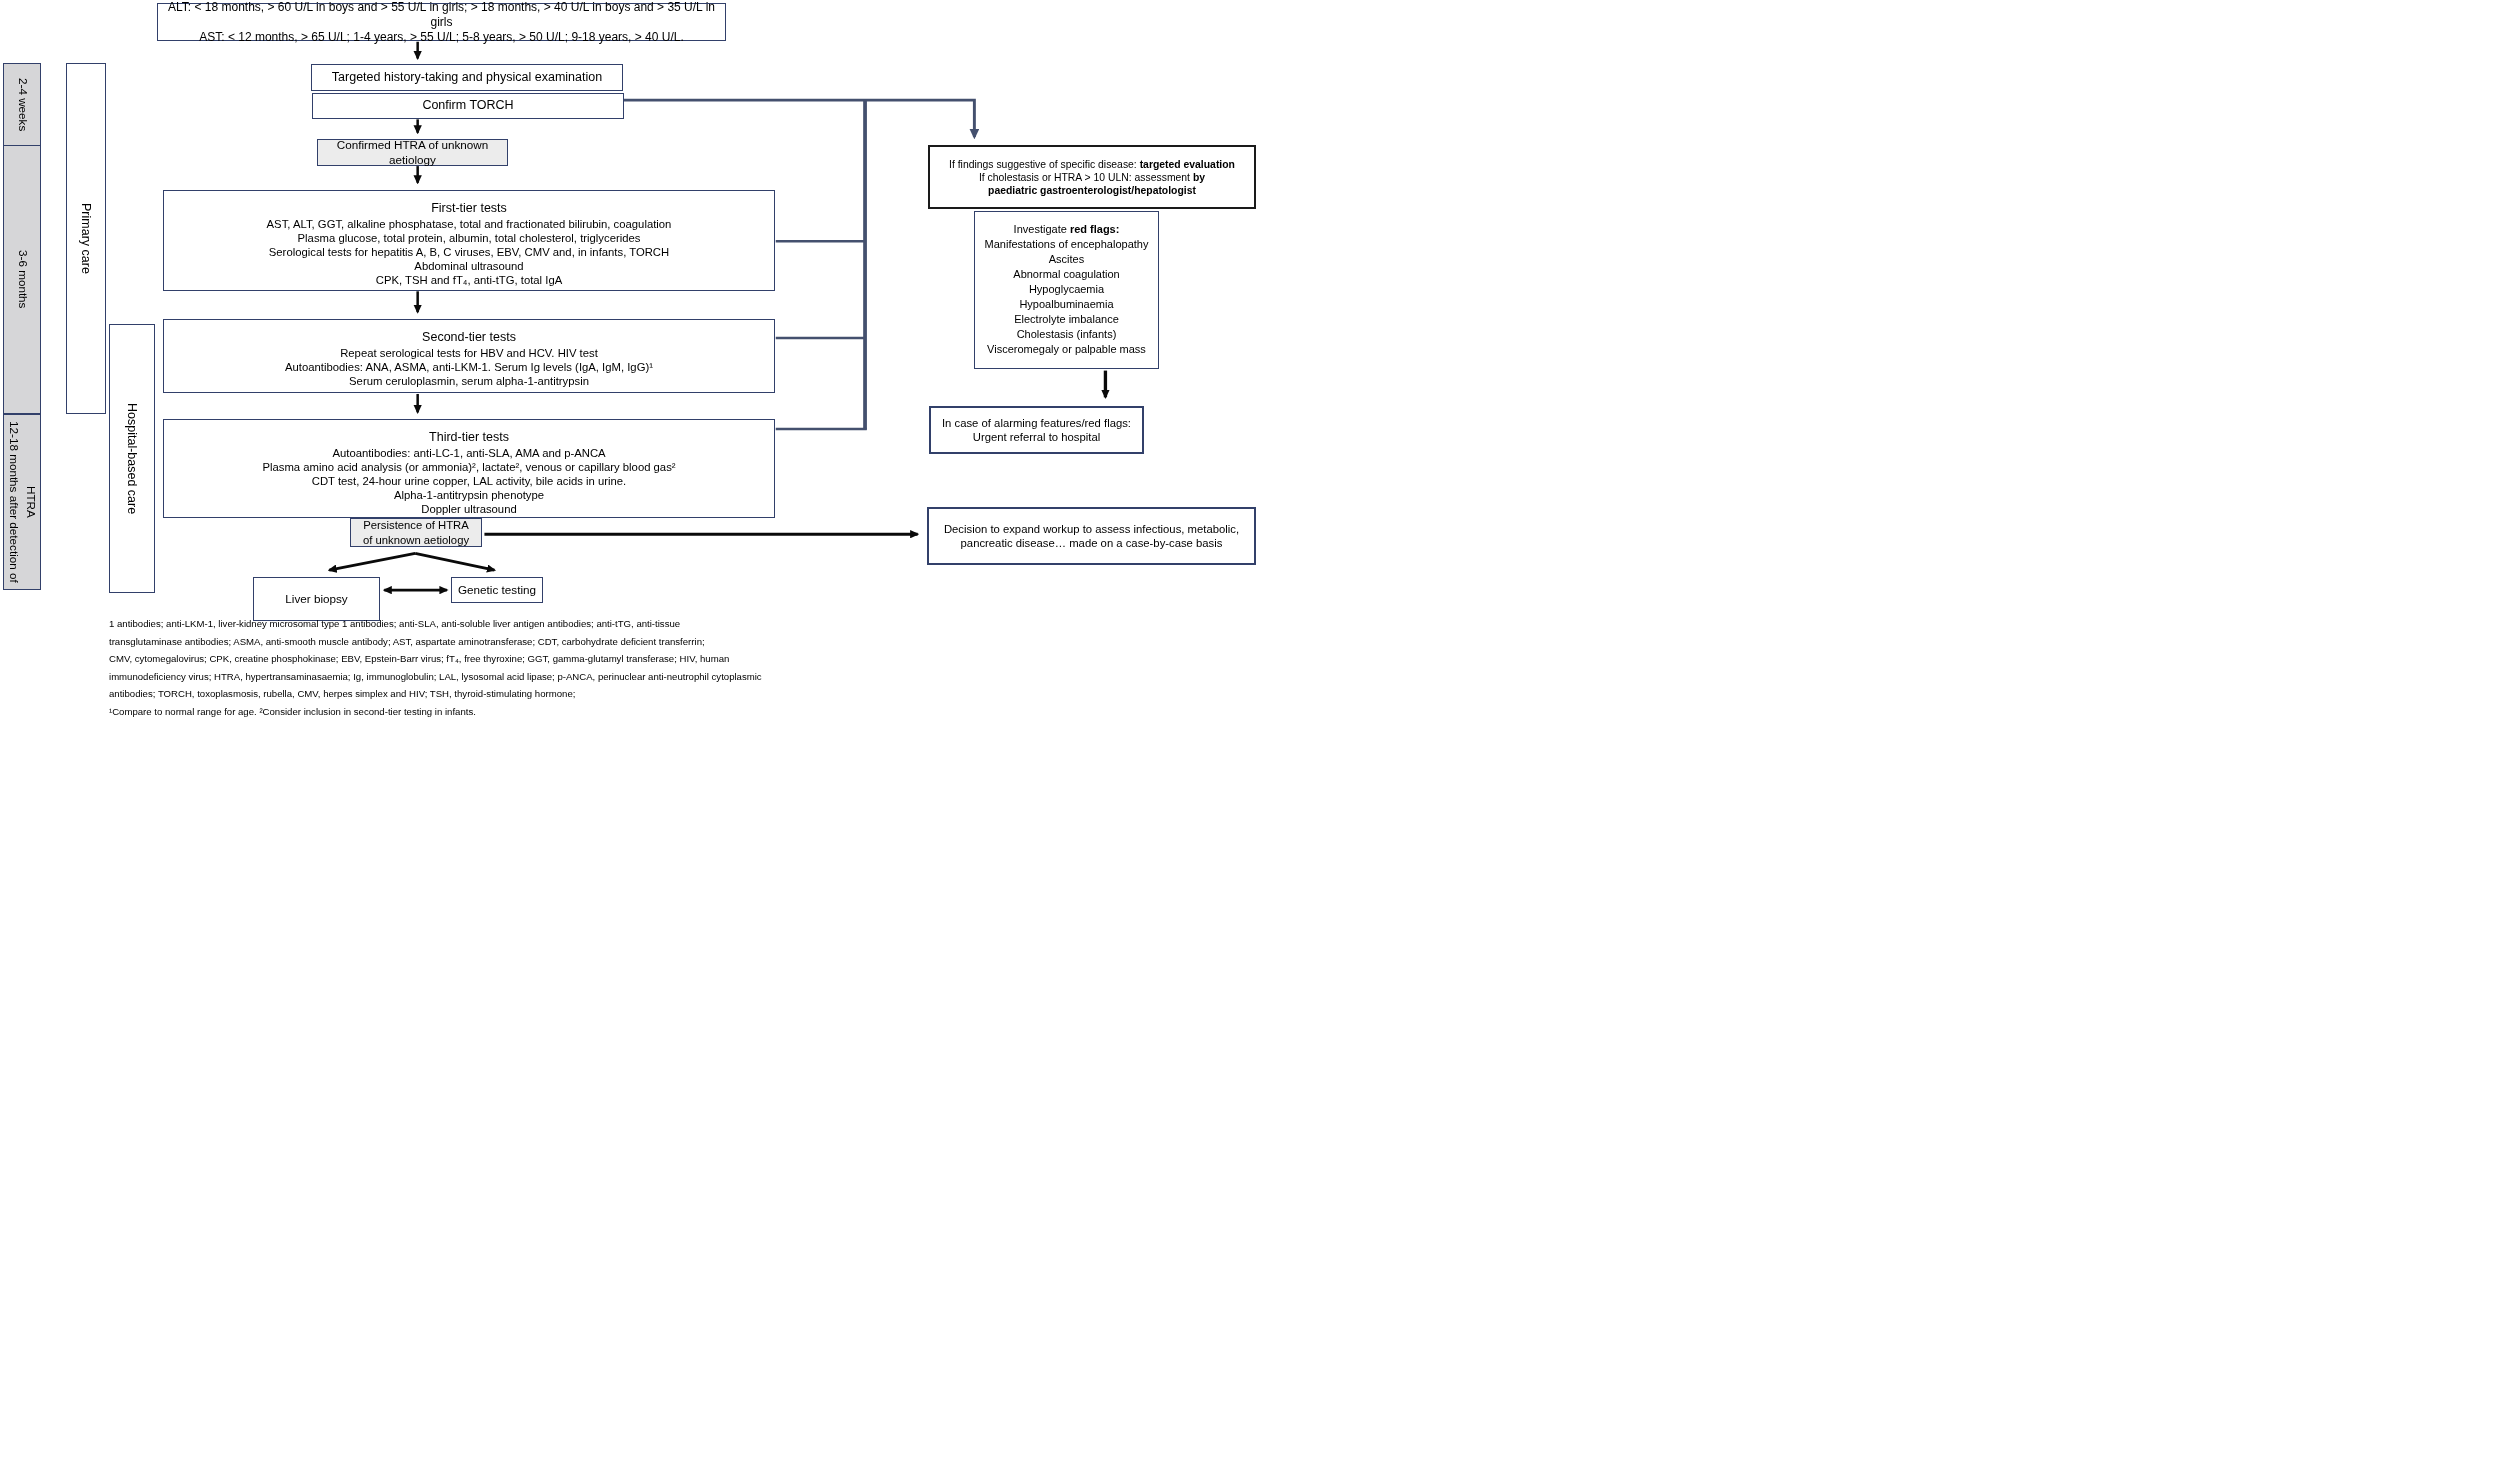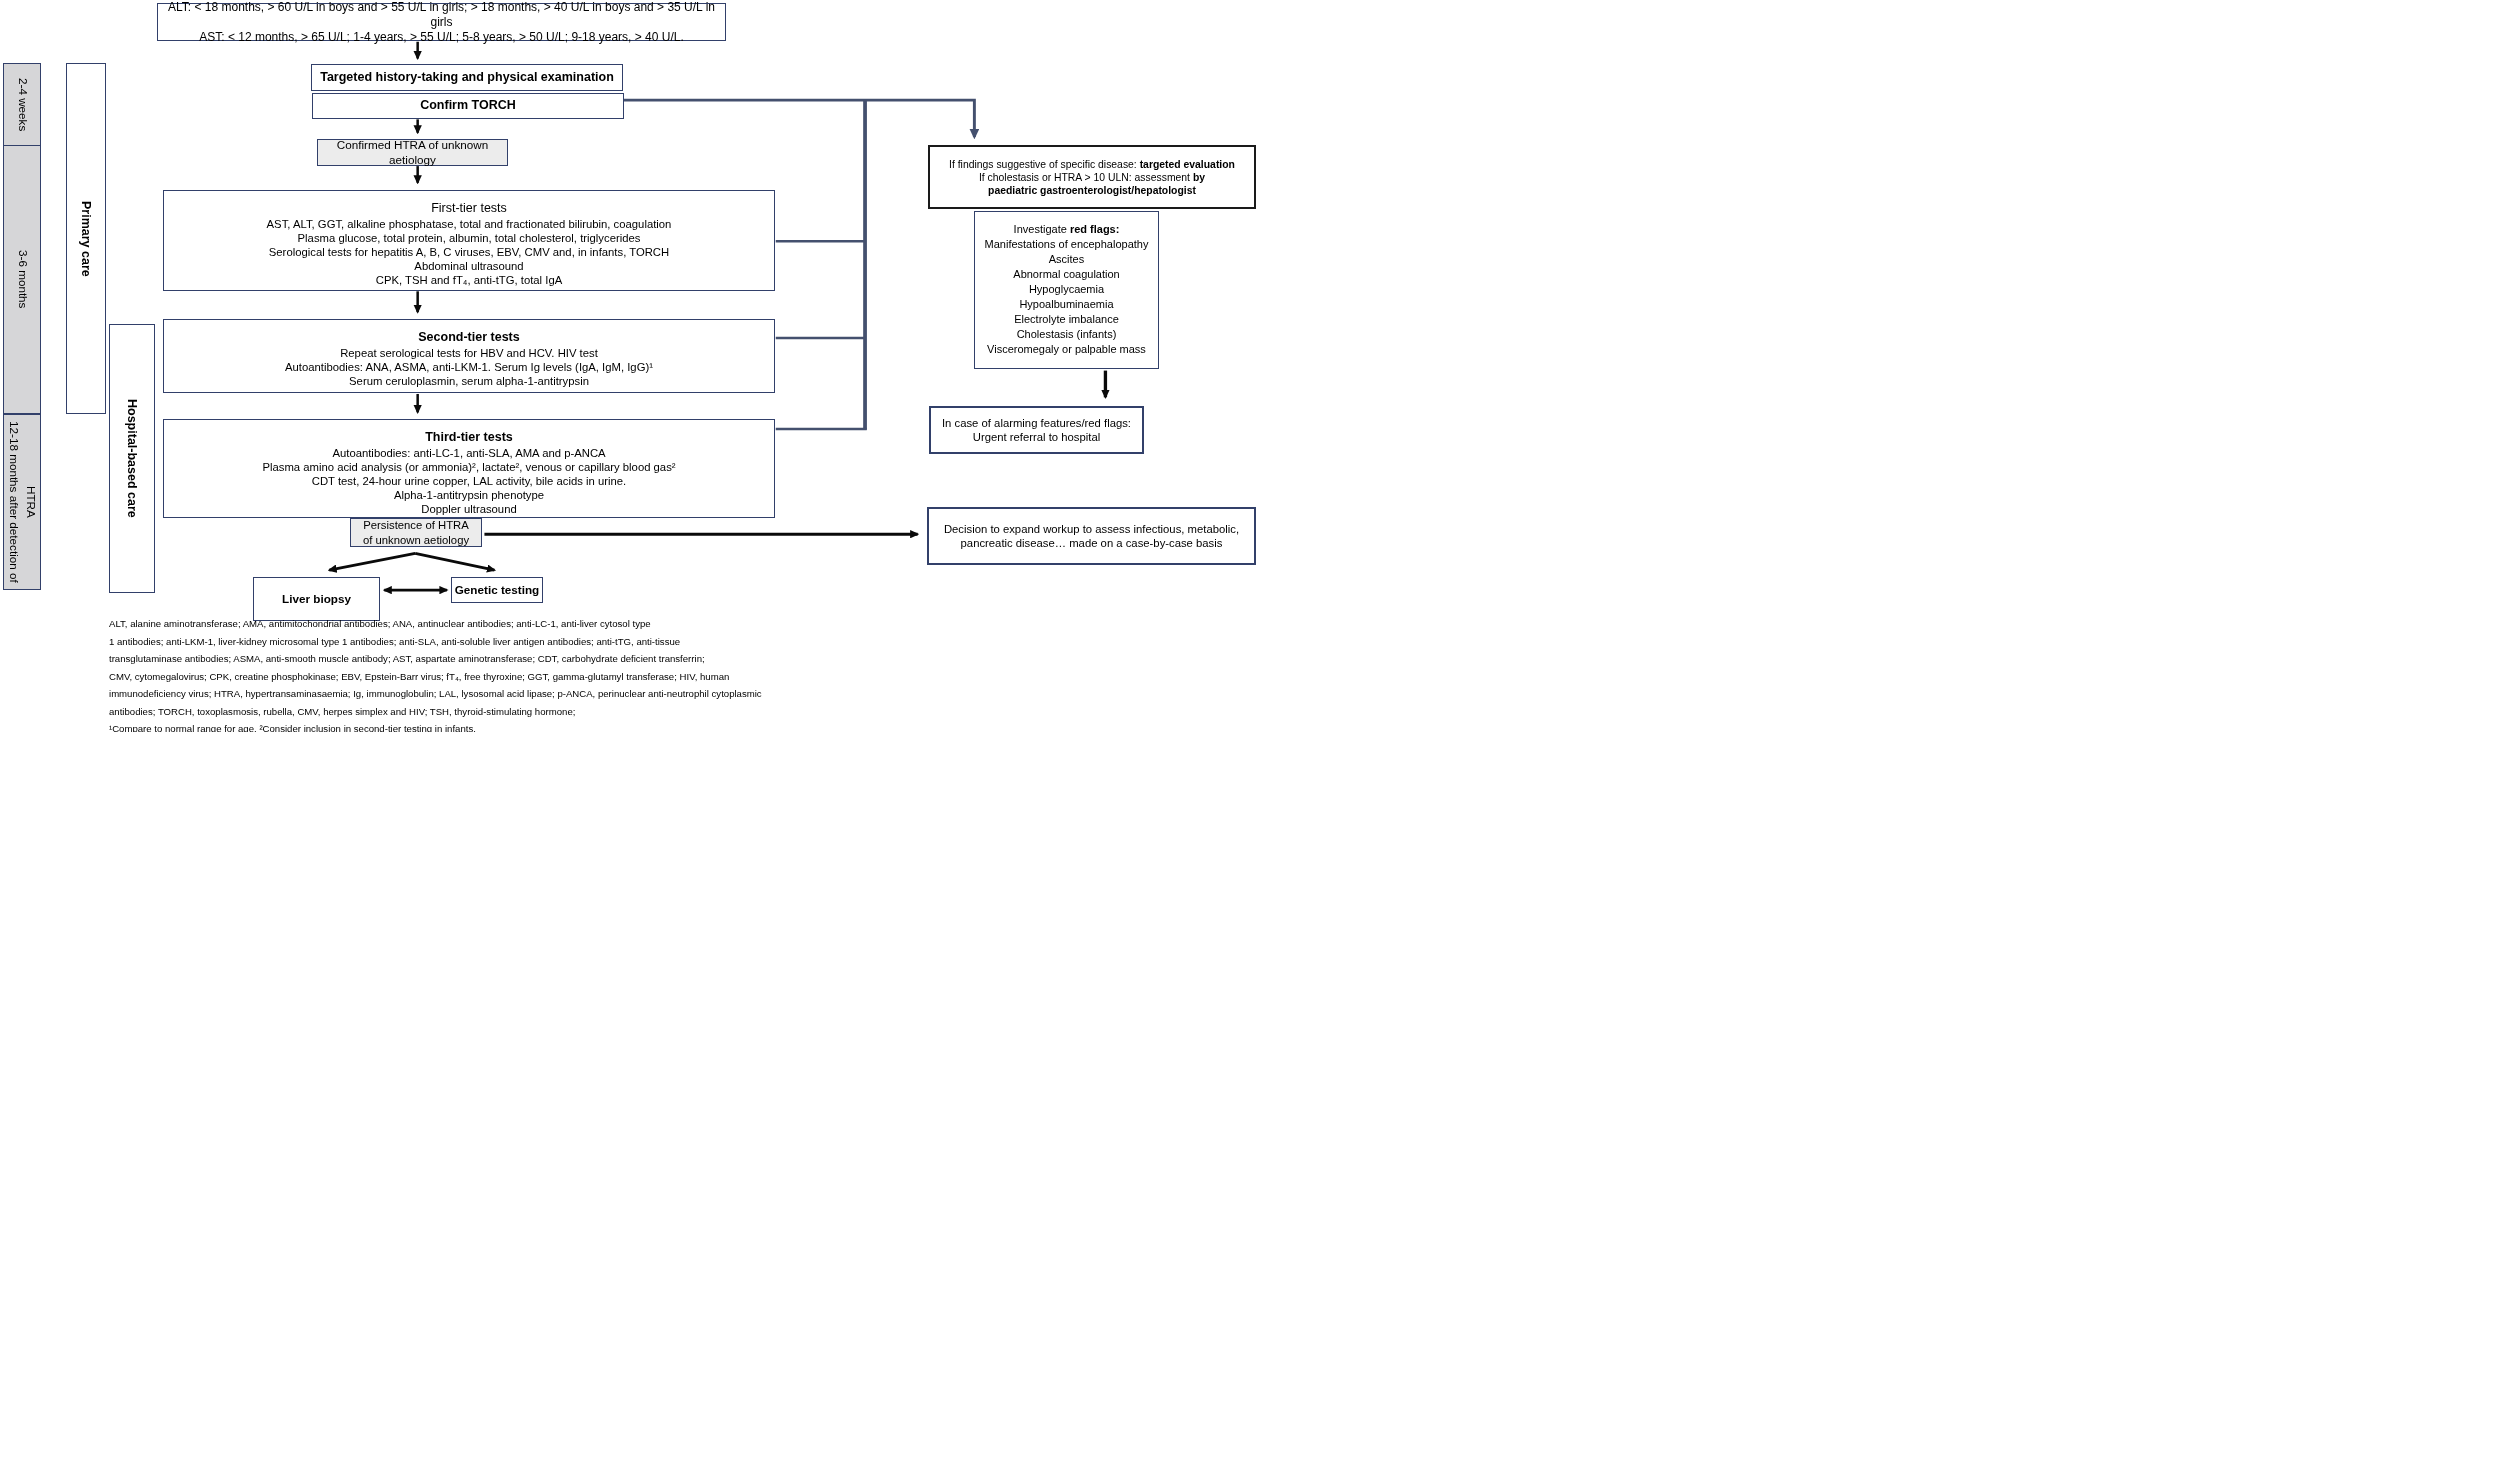--- a/index.html
+++ b/index.html
@@ -13,21 +13,21 @@
   body{font-family:"Liberation Sans",sans-serif;background:#fff;color:#000}
   #canvas{position:relative;width:1256px;height:732px;background:#fff;overflow:hidden}
   .box{position:absolute;border:1.7px solid var(--border-navy);background:#fff;display:flex;
        flex-direction:column;align-items:center;justify-content:center;text-align:center;line-height:1.25}
   .gray{background:var(--box-gray)}
   .tier{justify-content:space-evenly;padding:10px 5px}
   .vbox{position:absolute;border:1.7px solid var(--border-navy);background:#fff;display:flex;
         align-items:center;justify-content:center;text-align:center}
   .vbox.gray{background:var(--timeline-gray)}
   .vt{writing-mode:vertical-lr;text-orientation:sideways;text-align:center;line-height:16.7px;max-height:96%}
-  .b{font-weight:bold}
+  .b{font-weight:normal}
   .fs145{font-size:12px}
   .fs15{font-size:12.5px}
   .fs14{font-size:11.7px}
   .fs135{font-size:11.3px}
   .fs13{font-size:11px}
   .fs125{font-size:10.4px}
   .blackborder{border-color:#1a1a1a;border-width:2.1px}
   .thick{border-width:2.1px}
   .fnote{position:absolute;left:109px;top:615px;width:877px;font-size:9.6px;line-height:17.5px;text-align:left}
   svg#arrows{position:absolute;left:0;top:0;z-index:5;pointer-events:none}
@@ -128,21 +128,20 @@
     <div>In case of alarming features/red flags:</div>
     <div>Urgent referral to hospital</div>
   </div>
 
   <div class="box thick fs135" style="left:927px;top:507px;width:329px;height:58px">
     <div>Decision to expand workup to assess infectious, metabolic,</div>
     <div>pancreatic disease… made on a case-by-case basis</div>
   </div>
 
   <div class="fnote">
-    <div>ALT, alanine aminotransferase; AMA, antimitochondrial antibodies; ANA, antinuclear antibodies; anti-LC-1, anti-liver cytosol type</div>
     <div>1 antibodies; anti-LKM-1, liver-kidney microsomal type 1 antibodies; anti-SLA, anti-soluble liver antigen antibodies; anti-tTG, anti-tissue</div>
     <div>transglutaminase antibodies; ASMA, anti-smooth muscle antibody; AST, aspartate aminotransferase; CDT, carbohydrate deficient transferrin;</div>
     <div>CMV, cytomegalovirus; CPK, creatine phosphokinase; EBV, Epstein-Barr virus; fT₄, free thyroxine; GGT, gamma-glutamyl transferase; HIV, human</div>
     <div>immunodeficiency virus; HTRA, hypertransaminasaemia; Ig, immunoglobulin; LAL, lysosomal acid lipase; p-ANCA, perinuclear anti-neutrophil cytoplasmic</div>
     <div>antibodies; TORCH, toxoplasmosis, rubella, CMV, herpes simplex and HIV; TSH, thyroid-stimulating hormone;</div>
     <div>¹Compare to normal range for age. ²Consider inclusion in second-tier testing in infants.</div>
   </div>
 
   <svg id="arrows" width="1256" height="732" viewBox="0 0 1504 877">
     <defs>

